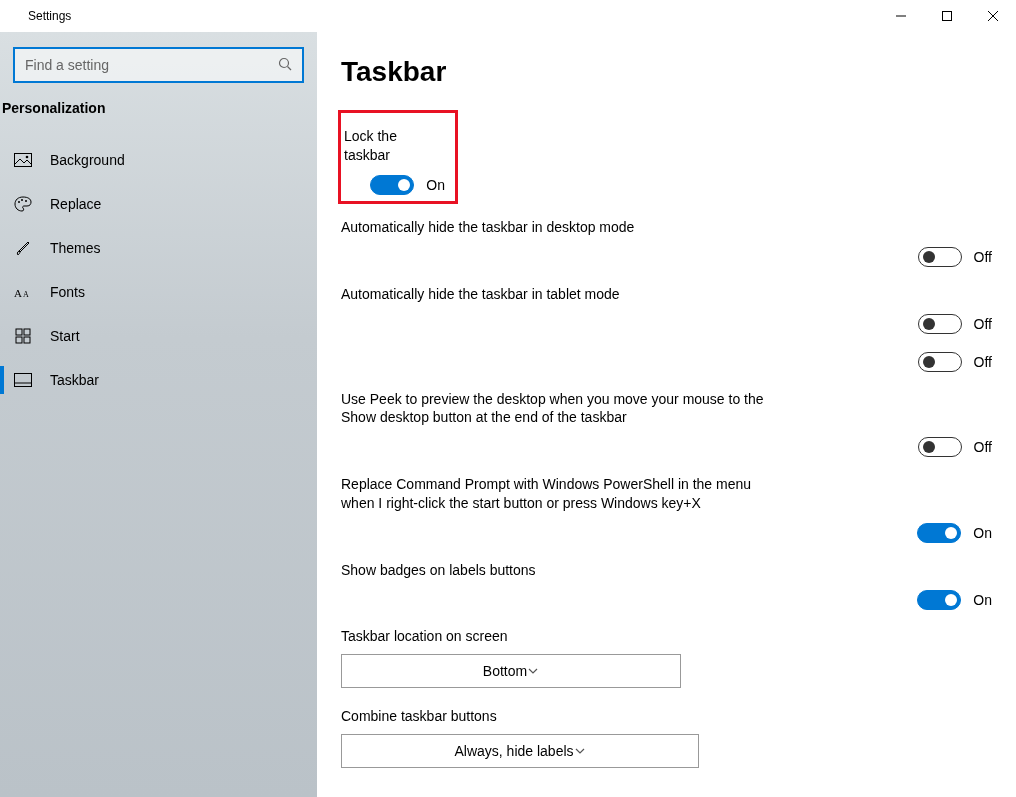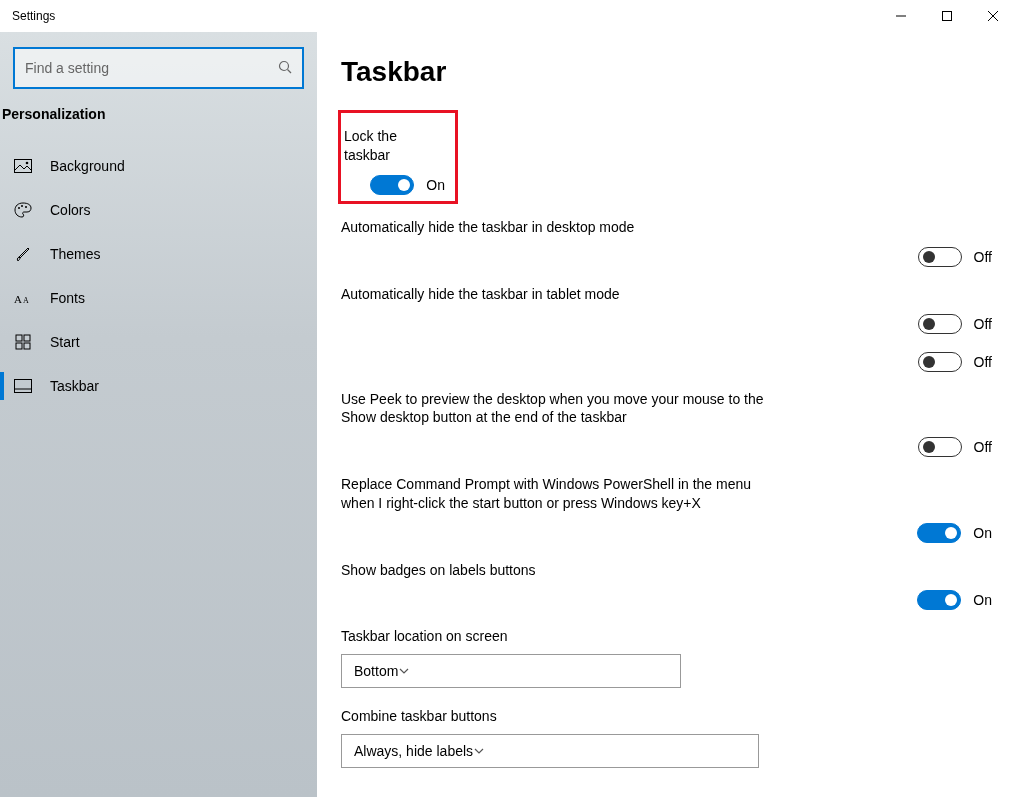--- a/index.html
+++ b/index.html
@@ -13,21 +13,21 @@
     overflow: hidden;
     position: relative;
   }
   .titlebar {
     height: 32px;
     display: flex;
     align-items: center;
     padding-left: 12px;
     background: transparent;
     position: absolute;
-    top: 0; left: 0; right: 0;
+    top: 0; left: 16px; right: 0;
     z-index: 10;
   }
   .titlebar-title {
     font-size: 12px;
     color: #000;
   }
   .window-controls {
     margin-left: auto;
     display: flex;
   }
@@ -59,21 +59,21 @@
     gap: 14px;
     margin-top: 16px;
     margin-bottom: 8px;
   }
   .home-row .label { font-size: 14px; }
   .search-wrap {
     margin: 8px 14px 18px 14px;
   }
   .search-box {
     width: 100%;
-    height: 40px;
+    height: 34px;
     border: 1px solid #0078d4;
     background: rgba(255,255,255,0.55);
     display: flex;
     align-items: center;
     padding: 0 10px;
     outline: 1px solid #0078d4;
   }
   .search-input {
     flex: 1;
     border: none;
@@ -182,26 +182,26 @@
   .dropdown-label {
     font-size: 14px;
     margin-bottom: 10px;
   }
   .dropdown {
     border: 1px solid #999;
     background: #fff;
     height: 34px;
     display: flex;
     align-items: center;
-    justify-content: flex-start;
+    justify-content: center;
     padding: 0 12px;
     font-size: 14px;
   }
   .dropdown.small { width: 340px; }
-  .dropdown.large { width: 418px; }
+  .dropdown.large { width: 358px; }
   .dropdown svg { width: 12px; height: 12px; }
   .setting-group { margin-bottom: 20px; }
 </style>
 </head>
 <body>
 
 <div class="titlebar">
   <span class="titlebar-title">Settings</span>
   <div class="window-controls">
     <div class="window-btn">
@@ -253,21 +253,21 @@
 
     <div class="nav-item">
       <span class="nav-icon">
         <svg width="18" height="16" viewBox="0 0 18 16">
             <path d="M9 1 C4 1 1 4 1 8 C1 12 4 15 8 15 C10 15 10 13 9 12 C8 11 9 10 10 10 L13 10 C16 10 17 8 17 6 C17 3 14 1 9 1 Z" fill="none" stroke="#000" stroke-width="1"></path>
             <circle cx="5" cy="6" r="1" fill="#000"></circle>
             <circle cx="8" cy="4" r="1" fill="#000"></circle>
             <circle cx="12" cy="5" r="1" fill="#000"></circle>
           </svg>
       </span>
-      <span>Colors</span>
+      <span>Replace</span>
     </div>
 
 
     <div class="nav-item">
       <span class="nav-icon">
         <svg width="16" height="16" viewBox="0 0 16 16">
             <path d="M13 2 L14 3 L7 10 L5 12 L4 11 L6 9 Z" fill="none" stroke="#000" stroke-width="1"></path>
             <path d="M4 11 C2 12 2 14 3 15 C4 14 5 13 5 12 Z" fill="none" stroke="#000" stroke-width="1"></path>
           </svg>
       </span>

